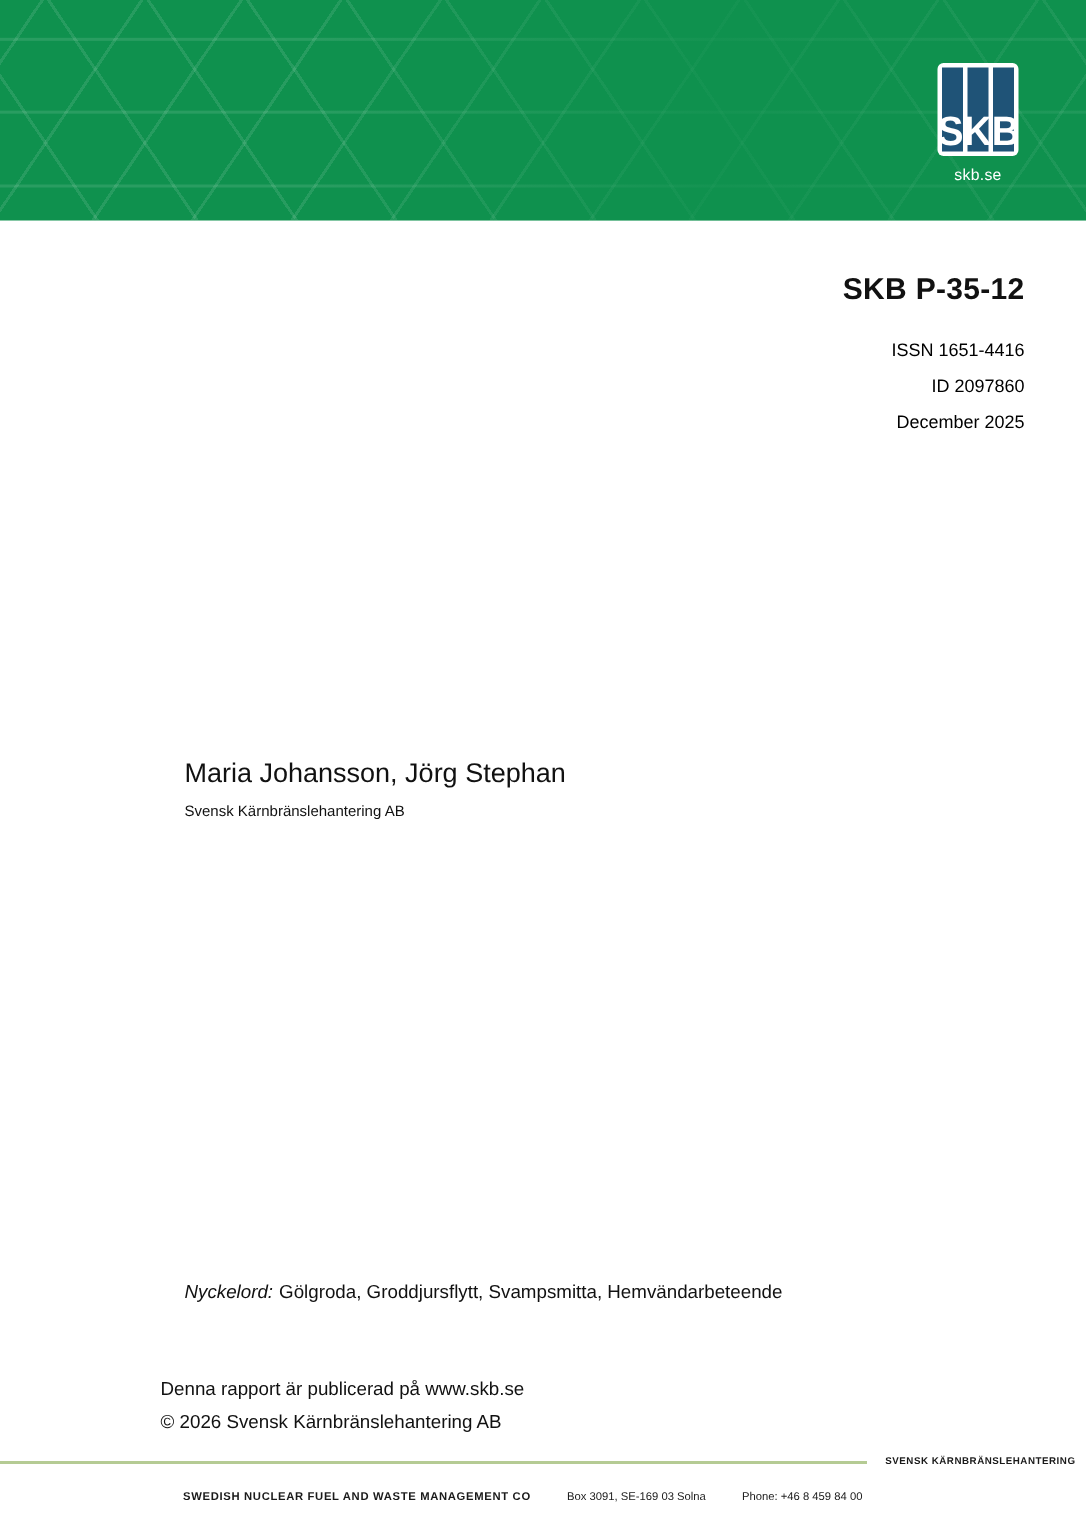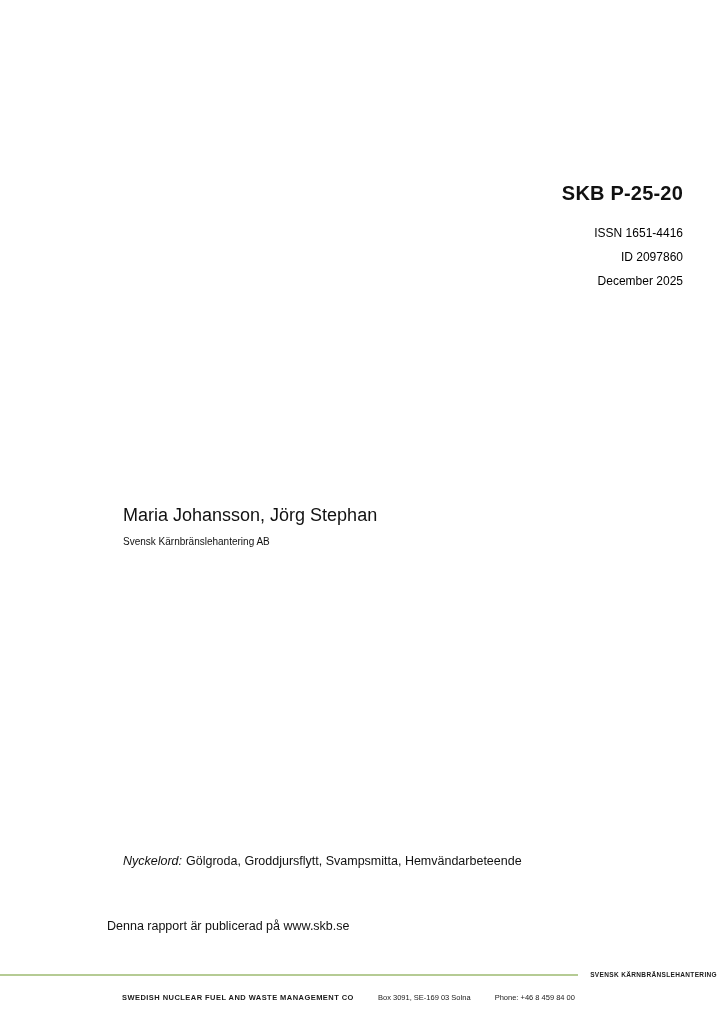--- a/index.html
+++ b/index.html
@@ -112,38 +112,52 @@
   }
   .footer-contact .seg { margin-right: 22px; }
   .footer-contact .caps { letter-spacing: 0.45px; font-weight: bold; margin-top: 44px; }
   .footer-contact .seg:last-child { margin-right: 0; text-align: center; }
 </style>
 </head>
 <body>
 
 <div class="page">
 
+  <header class="banner">
+    <div class="banner-pattern"></div>
+    <div class="banner-fade"></div>
+    <div class="logo-block">
+      <div class="logo-box">
+        <div class="logo-bar b1"></div>
+        <div class="logo-bar b2"></div>
+        <div class="logo-bar b3"></div>
+        <div class="logo-text">SKB</div>
+      </div>
+      <div class="logo-caption">skb.se</div>
+    </div>
+  </header>
 
   <div class="report-id-block">
-    <div class="report-number">SKB P-25-20</div>
+    <div class="report-number">SKB P-35-12</div>
     <div class="report-meta">ISSN 1651-4416</div>
     <div class="report-meta">ID 2097860</div>
     <div class="report-meta">December 2025</div>
   </div>
 
 
   <div class="authors">Maria Johansson, Jörg Stephan</div>
   <div class="organization">Svensk Kärnbränslehantering AB</div>
 
   <div class="keywords">
     <span class="kw-label">Nyckelord:</span><span class="kw-list">Gölgroda, Groddjursflytt, Svampsmitta, Hemvändarbeteende</span>
   </div>
 
   <div class="publication">
     <div>Denna rapport är publicerad på www.skb.se</div>
+    <div>© 2026 Svensk Kärnbränslehantering AB</div>
   </div>
 
   <div class="footer-rule"></div>
   <div class="footer-company-sv">SVENSK KÄRNBRÄNSLEHANTERING</div>
 
   <div class="footer-contact">
     <span class="seg caps">SWEDISH NUCLEAR FUEL AND WASTE MANAGEMENT CO</span>
     <span class="seg">Box 3091, SE-169 03 Solna</span>
     <span class="seg">Phone: +46 8 459 84 00</span>
   </div>

